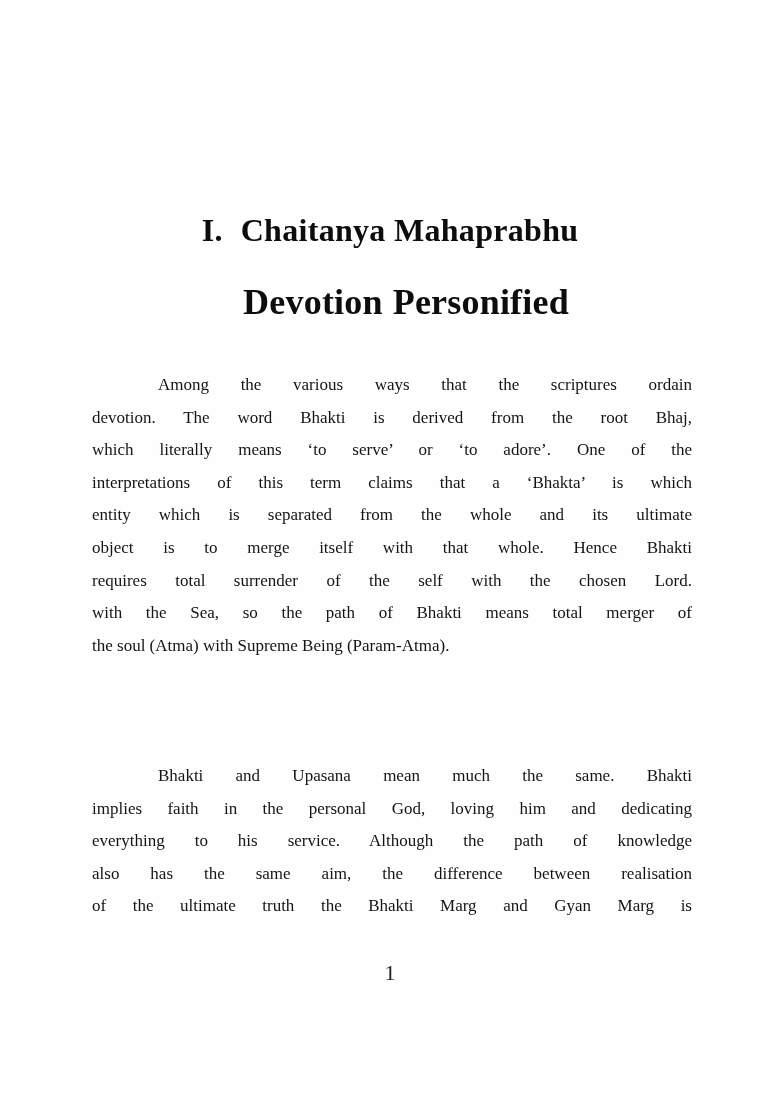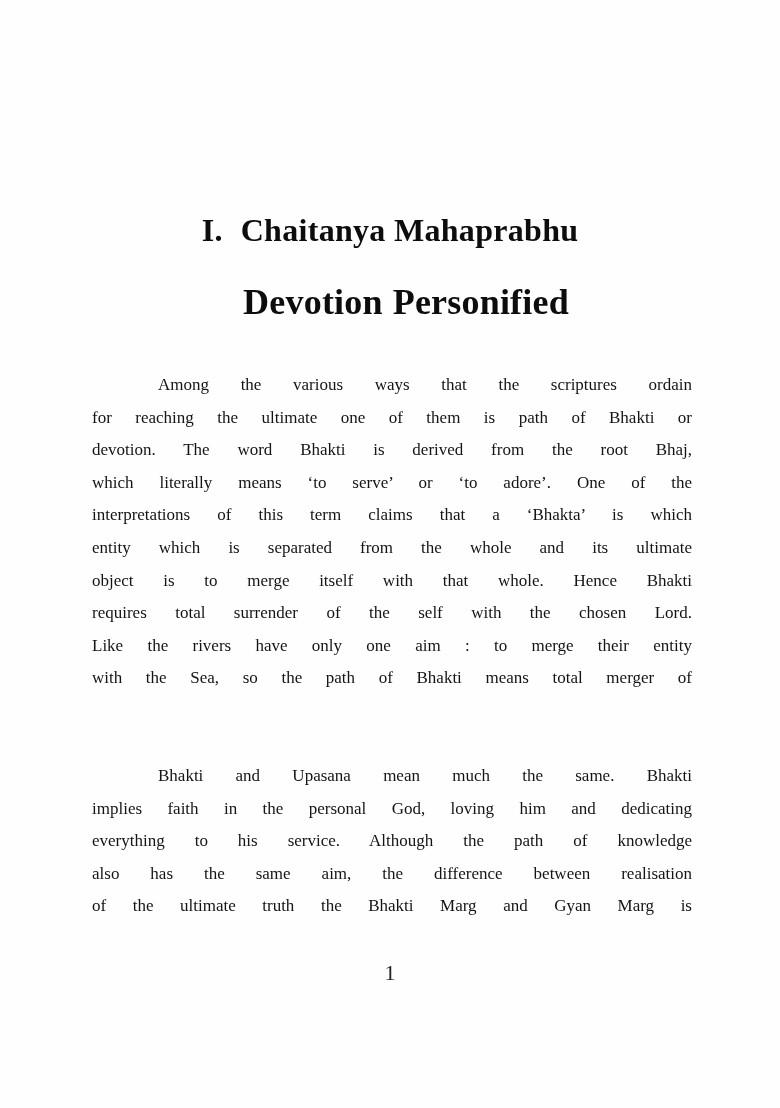--- a/index.html
+++ b/index.html
@@ -94,29 +94,28 @@
   <h1 class="title">
     <span class="num">I.</span><span>Chaitanya Mahaprabhu</span>
   </h1>
 
   <h2 class="subtitle">
     <span class="w1">Devotion</span><span>Personified</span>
   </h2>
 
   <div class="body para1">
     <span class="line indent">Among the various ways that the scriptures ordain</span>
-    <span class="line">for reaching the ultimate one of them is path of Bhakti or</span>
     <span class="line">devotion.  The word Bhakti is derived from the root Bhaj,</span>
     <span class="line">which literally means ‘to serve’ or ‘to adore’.  One of the</span>
     <span class="line">interpretations of this term claims that a ‘Bhakta’ is which</span>
     <span class="line">entity which is separated from  the whole and its ultimate</span>
     <span class="line">object is to merge itself with that whole.  Hence Bhakti</span>
     <span class="line">requires total surrender of the self with the chosen Lord.</span>
-    <span class="line">Like the rivers have only one aim : to merge their entity</span>
     <span class="line">with the Sea, so the path of Bhakti means total merger of</span>
+    <span class="line last">the soul (Atma) with Supreme Being (Param-Atma).</span>
   </div>
 
   <div class="body para2">
     <span class="line indent">Bhakti and Upasana mean much the same.  Bhakti</span>
     <span class="line">implies faith in the personal God, loving him and dedicating</span>
     <span class="line">everything to his service.  Although the path of knowledge</span>
     <span class="line">also has the same aim, the difference between realisation</span>
     <span class="line">of the ultimate truth the Bhakti Marg and Gyan Marg is</span>
   </div>
 

